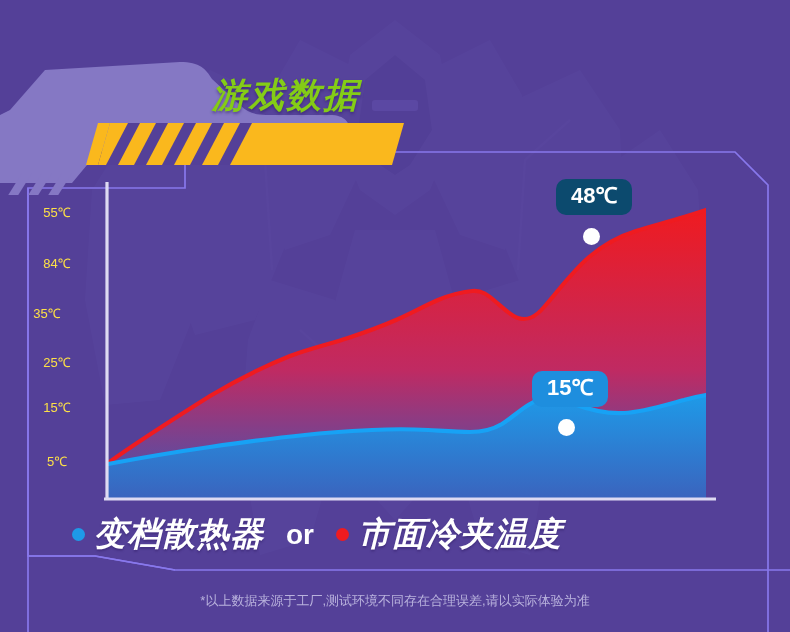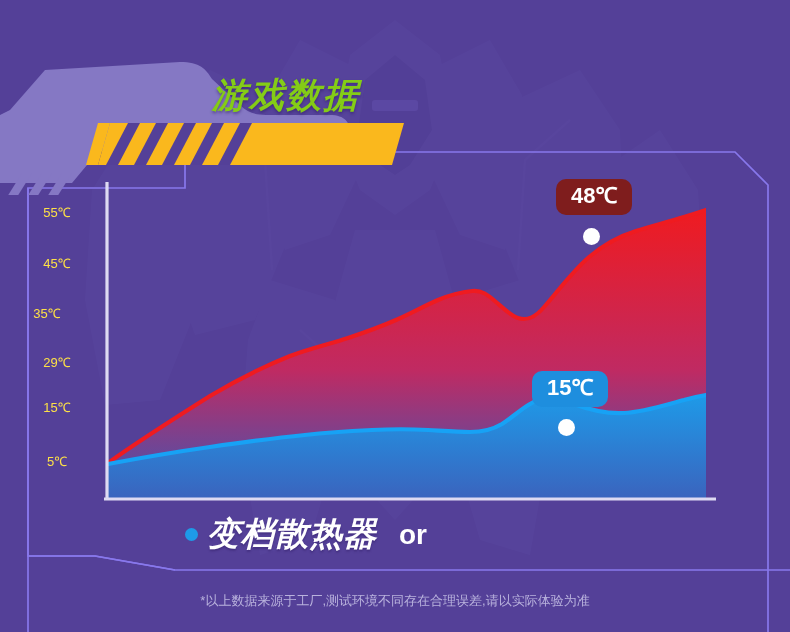--- a/index.html
+++ b/index.html
@@ -44,21 +44,21 @@
 
   
   .badge {
     position:absolute;
     font-size:22px; font-weight:bold; color:#fff;
     padding:6px 15px 8px 15px;
     border-radius:10px;
     white-space:nowrap;
     line-height:1;
   }
-  #badge-red  { background:#7f1d1d; }
+  #badge-red  { background:#0c4a6e; }
   #badge-blue { background:#1e8ede; }
 
   .marker {
     position:absolute;
     width:17px; height:17px; border-radius:50%;
     background:#ffffff;
   }
 
   
   #legend {
@@ -222,34 +222,38 @@
                C 590 410, 606 414, 624 413
                C 644 412, 665 405, 684 400
                C 694 397, 700 396, 706 395"></path>
     </g>
 
     <line x1="107" y1="182" x2="107" y2="500" stroke="#dedaf2" stroke-width="3.2"></line>
     <line x1="104" y1="499" x2="716" y2="499" stroke="#dedaf2" stroke-width="3.2"></line>
   </svg>
 
   <div class="ytick" style="left:22px; top:203px;">55℃</div>
-  <div class="ytick" style="left:22px; top:254px;">45℃</div>
+  <div class="ytick" style="left:22px; top:254px;">84℃</div>
   <div class="ytick" style="left:12px; top:304px;">35℃</div>
-  <div class="ytick" style="left:22px; top:353px;">29℃</div>
+  <div class="ytick" style="left:22px; top:353px;">25℃</div>
   <div class="ytick" style="left:22px; top:398px;">15℃</div>
   <div class="ytick" style="left:22px; top:452px;">5℃</div>
 
   <div class="badge" id="badge-red" style="left:556px; top:179px;">48℃</div>
   <div class="marker" style="left:583px; top:228px;"></div>
 
   <div class="badge" id="badge-blue" style="left:532px; top:371px;">15℃</div>
   <div class="marker" style="left:558px; top:419px;"></div>
 </div>
 
 <div id="legend">
   <div class="lg-item">
     <span class="lg-dot" style="background:#1e9ae8;"></span>
     <span class="lg-text">变档散热器</span>
   </div>
   <span id="lg-or">or</span>
+  <div class="lg-item">
+    <span class="lg-dot" style="background:#ef1b20;"></span>
+    <span class="lg-text">市面冷夹温度</span>
+  </div>
 </div>
 
 <div id="footnote">*以上数据来源于工厂,测试环境不同存在合理误差,请以实际体验为准</div>
 
 </body></html>

